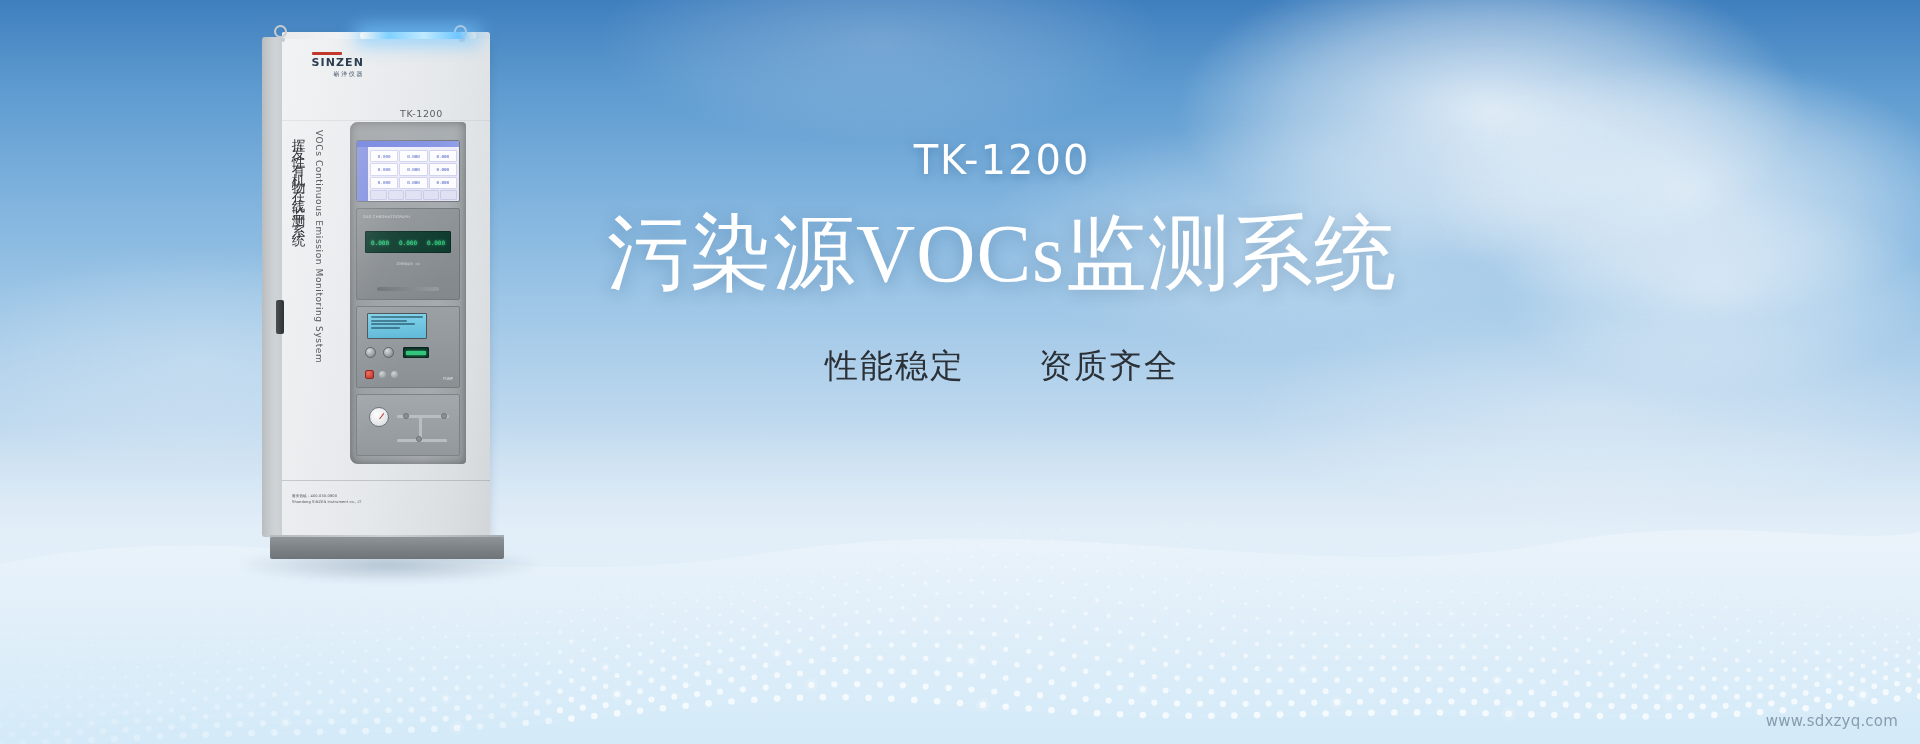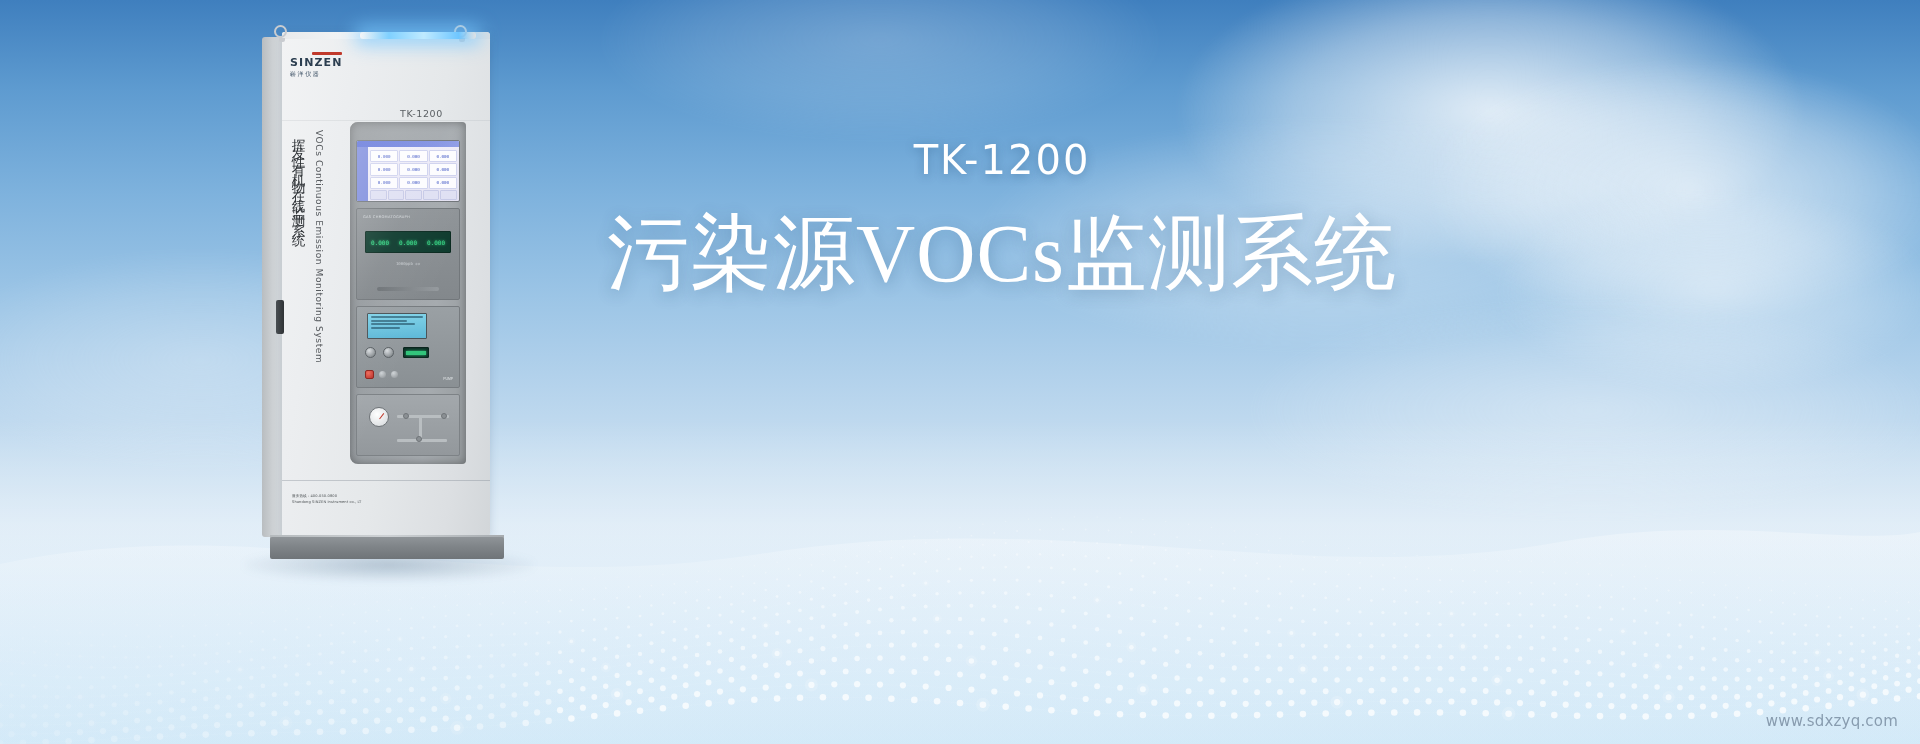--- a/index.html
+++ b/index.html
@@ -96,21 +96,21 @@
   }
   
   .led {
     position:absolute; left:98px; top:8px; width:116px; height:7px;
     background:linear-gradient(90deg, rgba(120,190,255,0) 0%, #7fd0ff 25%, #bfeaff 55%, #6fc6ff 85%, rgba(120,190,255,0) 100%);
     box-shadow:0 0 18px 6px rgba(120,200,255,.75);
     border-radius:3px;
   }
 
   
-  .brand { position:absolute; left:28px; top:28px; width:74px; text-align:left; }
+  .brand { position:absolute; left:28px; top:28px; width:74px; text-align:right; }
   .brand-bar { width:30px; height:3px; margin:0 auto 1px; background:#c0392b; border-radius:1px; }
   .brand-name {
     font-family:"DejaVu Sans", sans-serif;
     font-size:11px; font-weight:700; letter-spacing:1.1px; color:#2c3e50;
   }
   .brand-cn { font-size:6px; letter-spacing:1.6px; color:#34495e; margin-top:1px; }
 
   
   .cab-model {
     position:absolute; left:138px; top:84px;
@@ -1749,17 +1749,19 @@
     </div>
 
     <div class="plinth-top"></div>
     <div class="plinth"></div>
   </div>
 
   <div class="copy">
     <div class="model-line">TK-1200</div>
     <div class="headline">污染源VOCs监测系统</div>
     <div class="features">
+      <div class="feat">性能稳定</div>
+      <div class="feat">资质齐全</div>
     </div>
   </div>
 
   <div class="watermark">www.sdxzyq.com</div>
 </div>
 
 </body></html>

